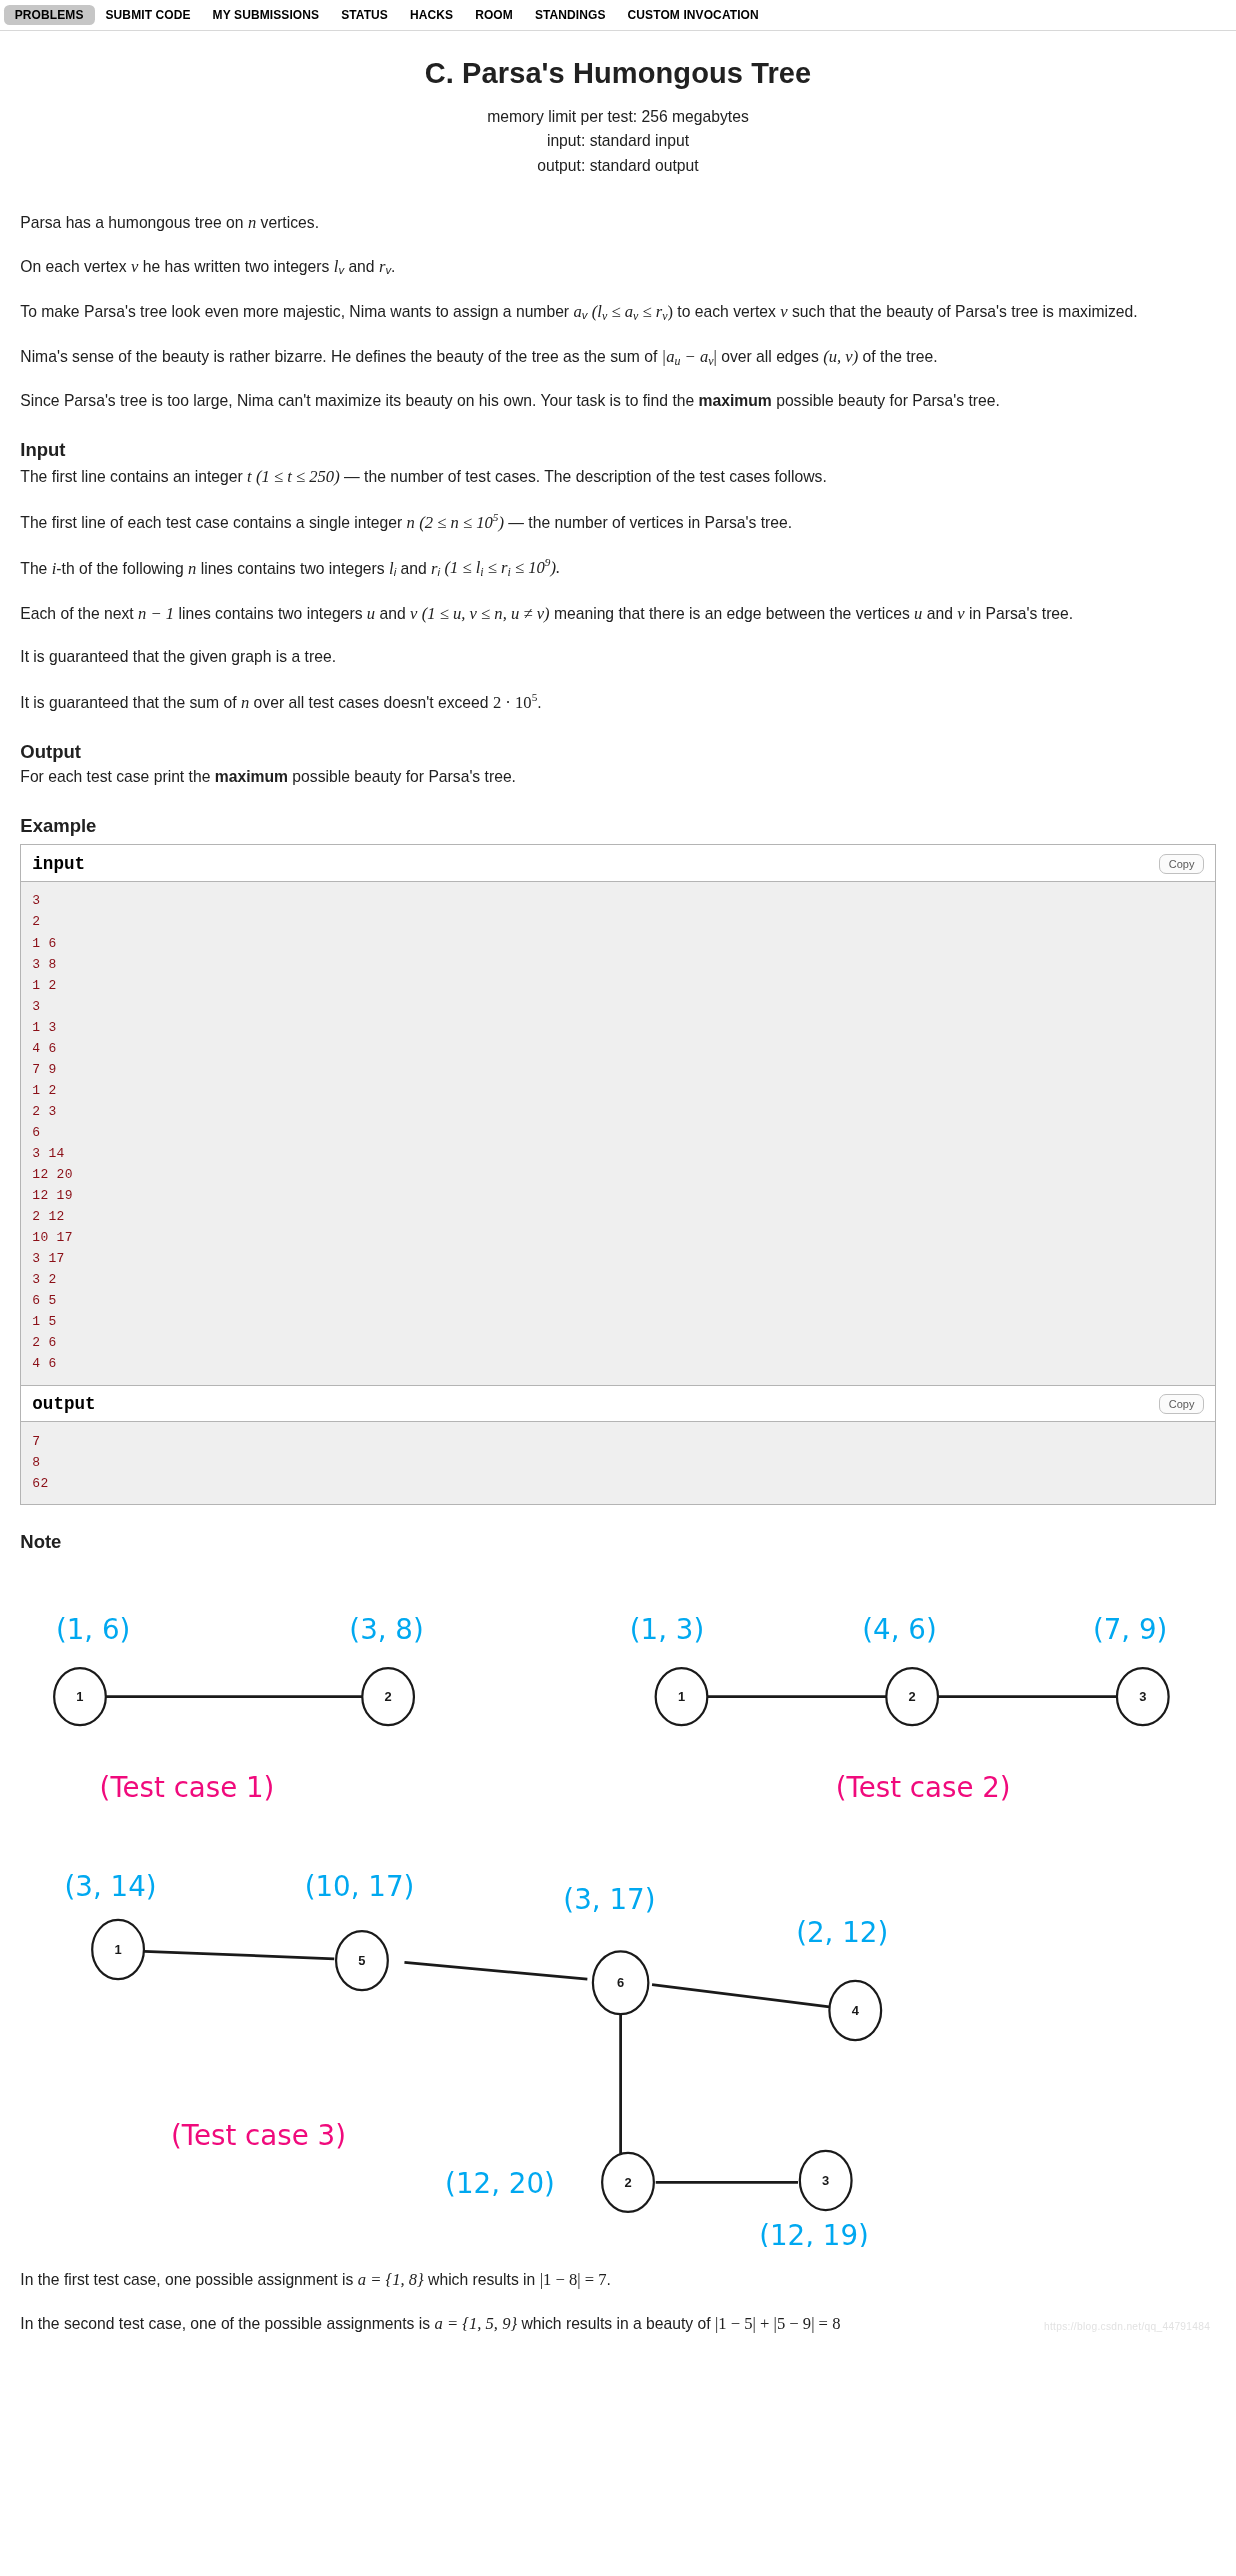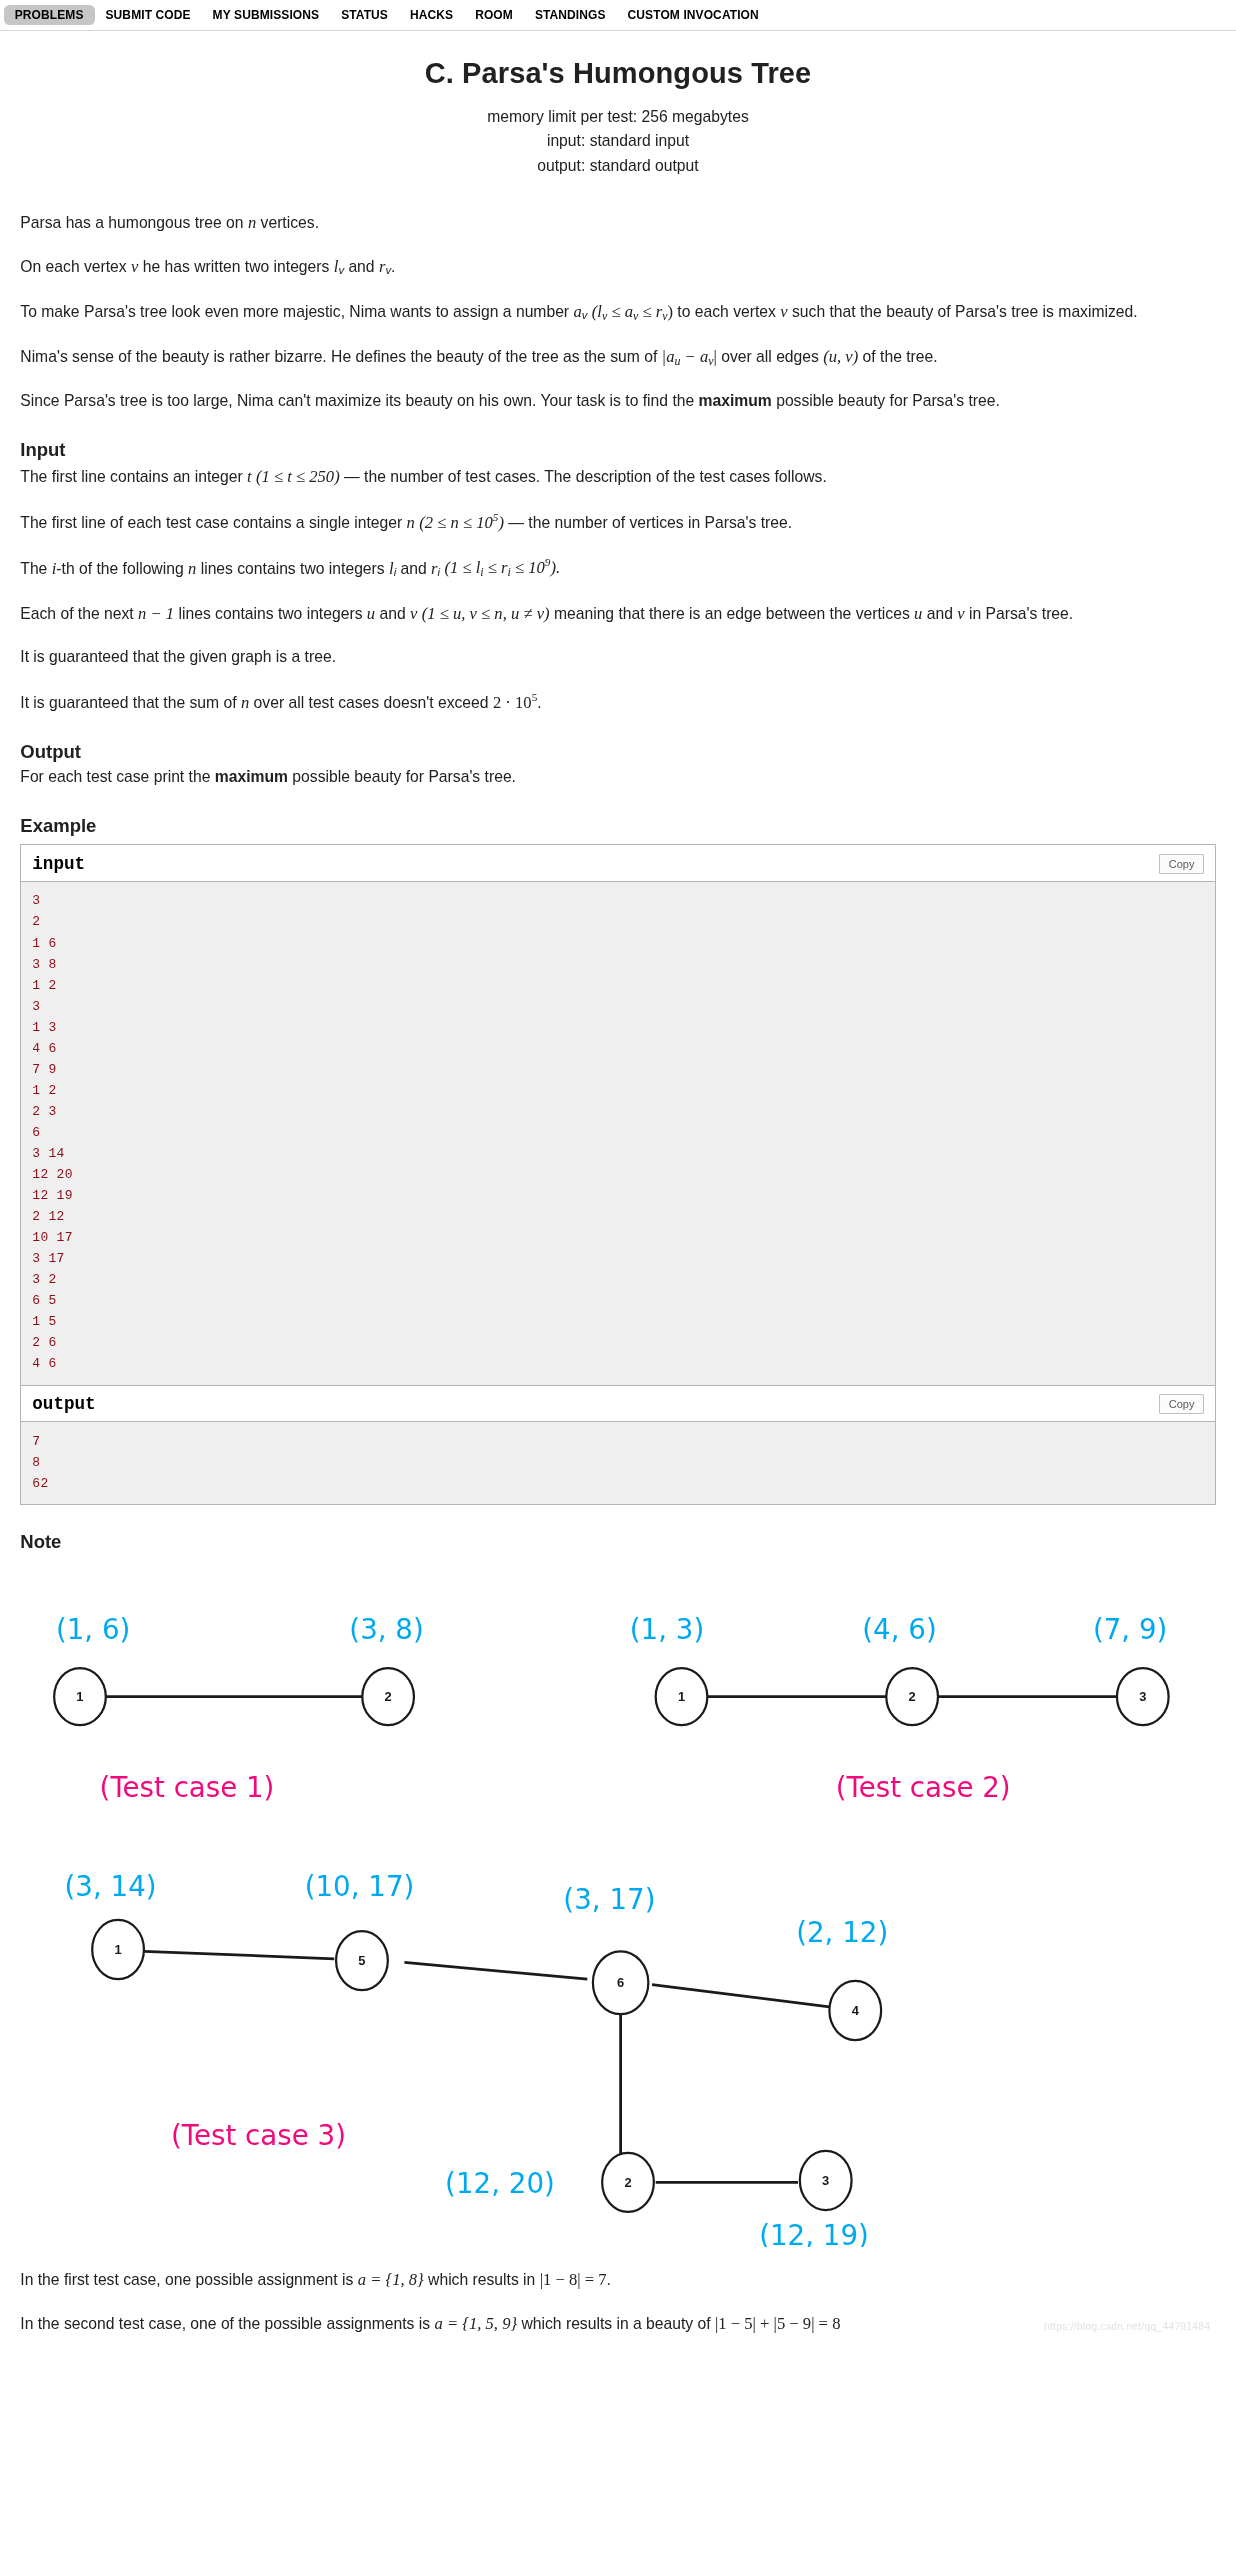--- a/index.html
+++ b/index.html
@@ -97,21 +97,21 @@
     background: #ffffff;
   }
   .sample-title {
     font-family: "Liberation Mono", monospace;
     font-size: 17.6px;
     font-weight: bold;
     color: #000000;
   }
   .copy-btn {
     border: 0.9px solid #c0c0c0;
-    border-radius: 1px;
+    border-radius: 7px;
     background: #fbfbfb;
     color: #5a5a5a;
     font-size: 11px;
     padding: 2.8px 8.3px;
     cursor: pointer;
     font-family: "Liberation Sans", sans-serif;
   }
   .sample-pre {
     margin: 0;
     padding: 8.3px 11px 10.2px 11px;

